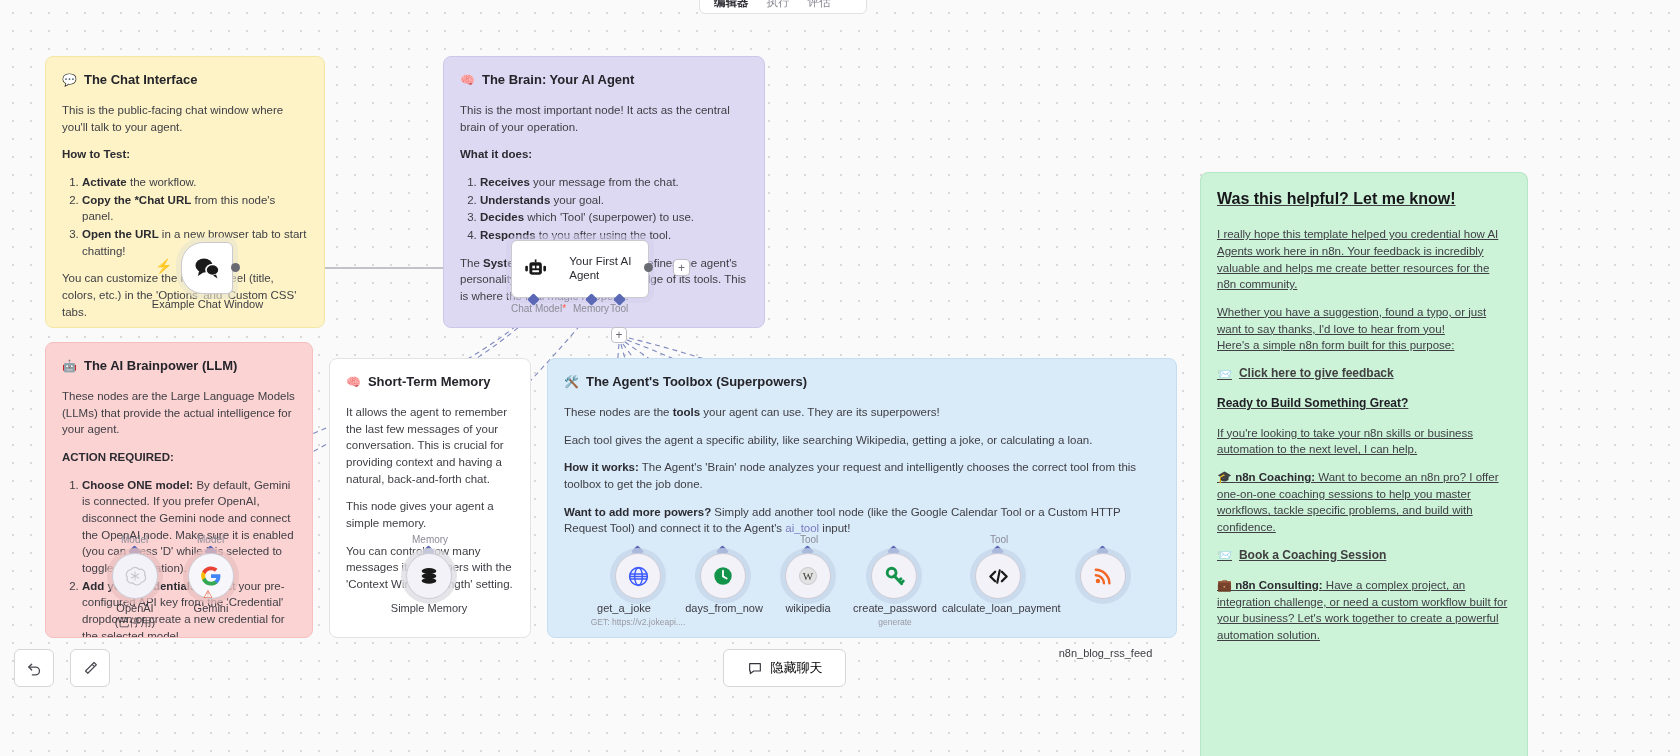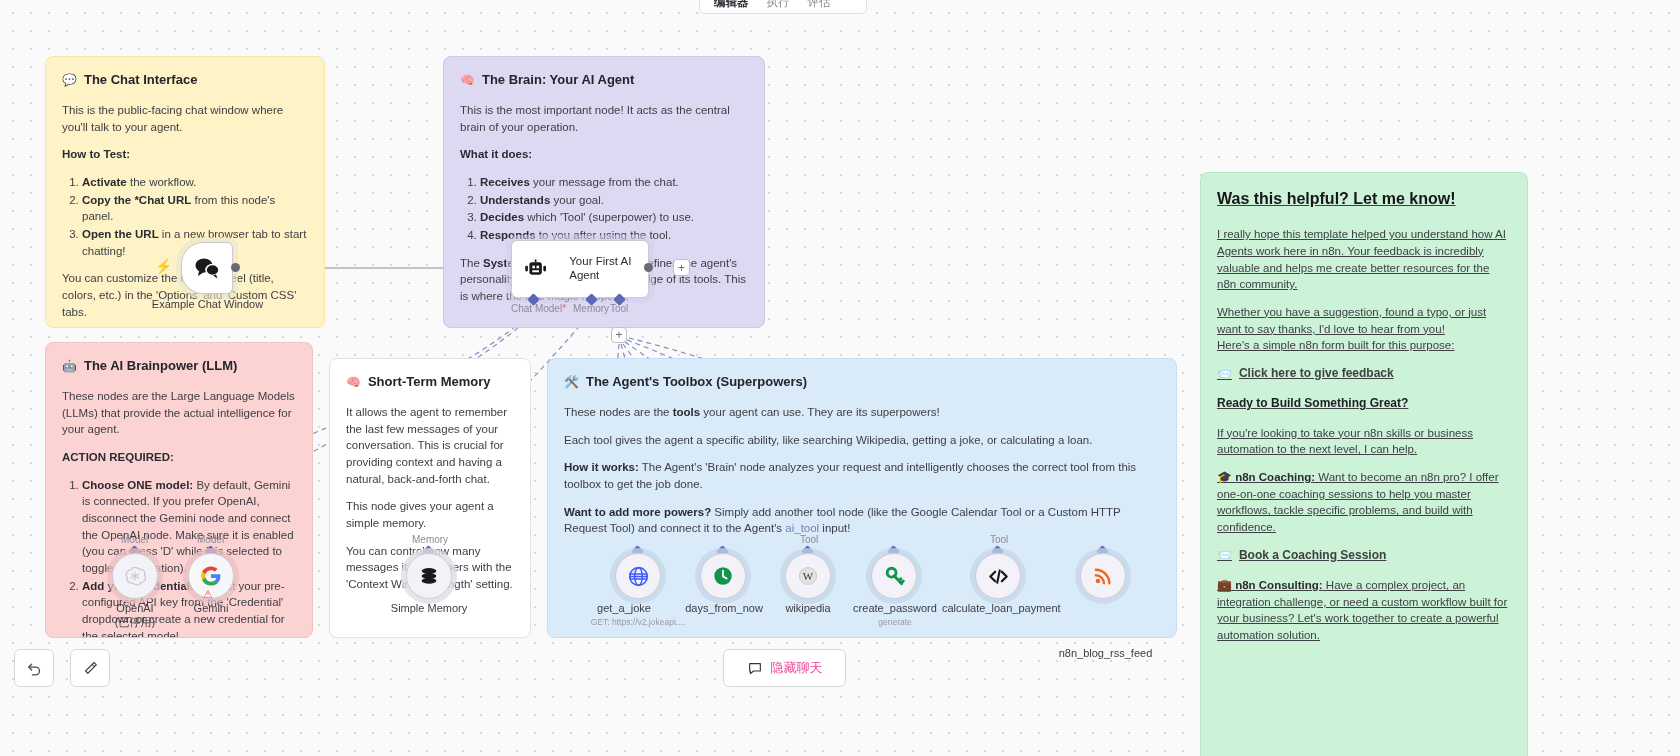--- a/index.html
+++ b/index.html
@@ -112,21 +112,21 @@
   .tool-btn {
     position:absolute; width:40px; height:38px;
     background:#fff; border:1px solid #d6d6db; border-radius:6px;
     display:flex;align-items:center;justify-content:center;
     font-size:16px; color:#4a4a52;
   }
   #chat-toggle {
     position:absolute; left:723px; top:649px; width:123px; height:38px;
     background:#fff; border:1px solid #d6d6db; border-radius:6px;
     display:flex; align-items:center; justify-content:center; gap:8px;
-    font-size:13px; color:#ec4899;
+    font-size:13px; color:#000000;
   }
   
   #top-tabs {
     position:absolute; left:699px; top:-14px; width:168px; height:28px;
     background:#fff; border:1px solid #e1e1e5; border-radius:6px;
     display:flex; align-items:flex-end; gap:18px; padding:0 14px 3px 14px;
     font-size:11.5px; color:#8b8b96;
   }
   #top-tabs .tab-active { color:#2f2f36; font-weight:bold; }
   svg.wires { position:absolute; left:0; top:0; width:1680px; height:756px; pointer-events:none; }
@@ -228,21 +228,21 @@
     <span>The Agent's Toolbox (Superpowers)</span>
   </h3>
   <p><span>These nodes are the </span><b>tools</b><span> your agent can use. They are its superpowers!</span></p>
   <p>Each tool gives the agent a specific ability, like searching Wikipedia, getting a joke, or calculating a loan.</p>
   <p><b>How it works:</b><span> The Agent's 'Brain' node analyzes your request and intelligently chooses the correct tool from this toolbox to get the job done.</span></p>
   <p><b>Want to add more powers?</b><span> Simply add another tool node (like the Google Calendar Tool or a Custom HTTP Request Tool) and connect it to the Agent's </span><span style="color:#7b7bc0">ai_tool</span><span> input!</span></p>
 </div>
 
 <div class="sticky" id="note-feedback">
   <h3>Was this helpful? Let me know!</h3>
-  <p>I really hope this template helped you understand how AI Agents work here in n8n. Your feedback is incredibly valuable and helps me create better resources for the n8n community.</p>
+  <p>I really hope this template helped you credential how AI Agents work here in n8n. Your feedback is incredibly valuable and helps me create better resources for the n8n community.</p>
   <p>
     <span>Whether you have a suggestion, found a typo, or just want to say thanks, I'd love to hear from you!</span><br>
     <span>Here's a simple n8n form built for this purpose:</span>
   </p>
   <div class="link-row">
     <span class="emoji">📨</span>
     <span class="ltext">Click here to give feedback</span>
   </div>
   <p class="sub">Ready to Build Something Great?</p>
   <p>If you're looking to take your n8n skills or business automation to the next level, I can help.</p>

